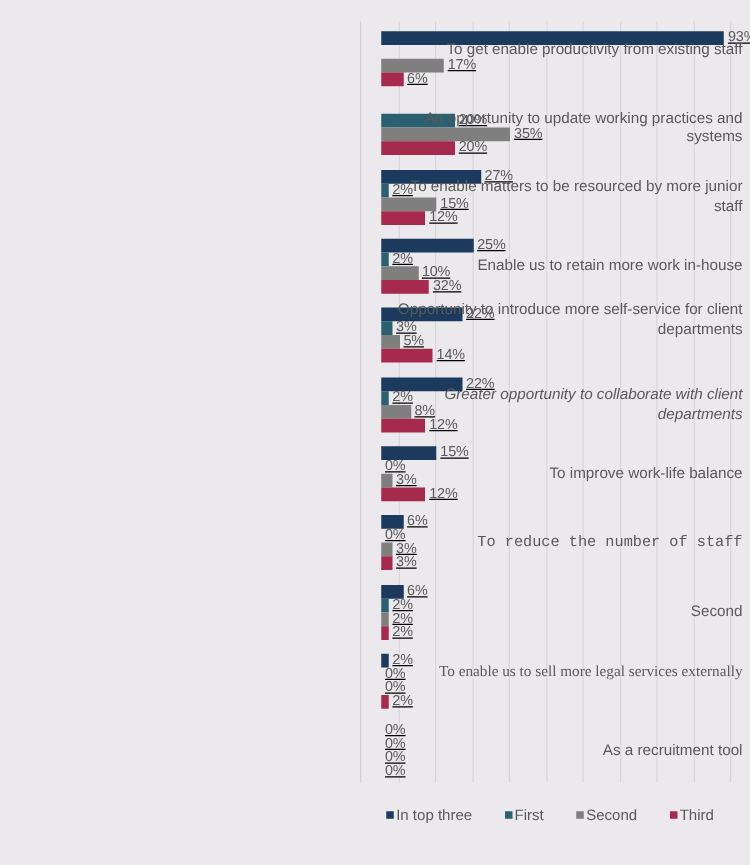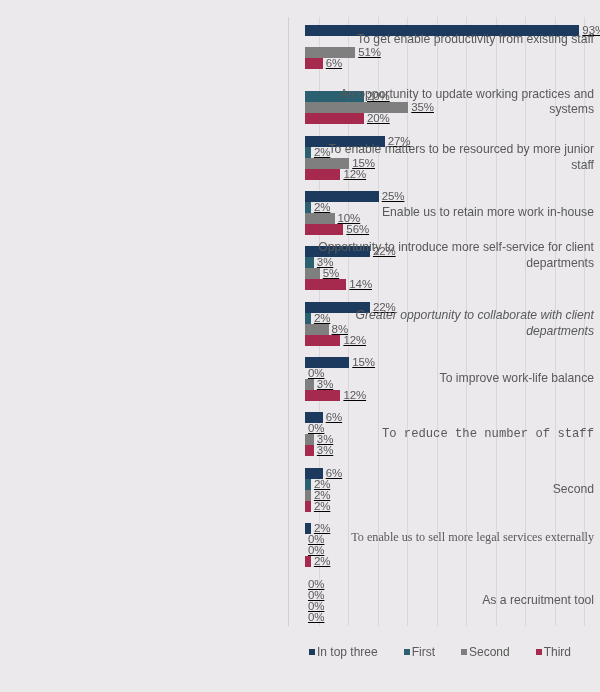--- a/index.html
+++ b/index.html
@@ -123,21 +123,21 @@
         <div class="gridline" style="left: 295px;"></div>
       </div>
     <div id="rows">
         <div class="cat-row" style="top: 0px;">
           <div class="bar-line" style="top: 8px;">
             <span class="bar" style="width: 274.35px; background: rgb(27, 58, 94);"></span>
             <span class="bar-label">93%</span>
           </div>
           <div class="bar-line" style="top: 30px;">
             <span class="bar" style="width: 50.15px; background: rgb(127, 127, 127);"></span>
-            <span class="bar-label">51%</span>
+            <span class="bar-label">17%</span>
           </div>
           <div class="bar-line" style="top: 41px;">
             <span class="bar" style="width: 17.7px; background: rgb(166, 42, 77);"></span>
             <span class="bar-label">6%</span>
           </div>
         </div>
         <div class="cat-row" style="top: 55.35px;">
           <div class="bar-line" style="top: 19px;">
             <span class="bar" style="width: 59px; background: rgb(42, 96, 112);"></span>
             <span class="bar-label">20%</span>
@@ -177,21 +177,21 @@
           <div class="bar-line" style="top: 19px;">
             <span class="bar" style="width: 5.9px; background: rgb(42, 96, 112);"></span>
             <span class="bar-label">2%</span>
           </div>
           <div class="bar-line" style="top: 30px;">
             <span class="bar" style="width: 29.5px; background: rgb(127, 127, 127);"></span>
             <span class="bar-label">10%</span>
           </div>
           <div class="bar-line" style="top: 41px;">
             <span class="bar" style="width: 38.35px; background: rgb(166, 42, 77);"></span>
-            <span class="bar-label">56%</span>
+            <span class="bar-label">32%</span>
           </div>
         </div>
         <div class="cat-row" style="top: 221.4px;">
           <div class="bar-line" style="top: 8px;">
             <span class="bar" style="width: 64.9px; background: rgb(27, 58, 94);"></span>
             <span class="bar-label">22%</span>
           </div>
           <div class="bar-line" style="top: 19px;">
             <span class="bar" style="width: 8.85px; background: rgb(42, 96, 112);"></span>
             <span class="bar-label">3%</span>

